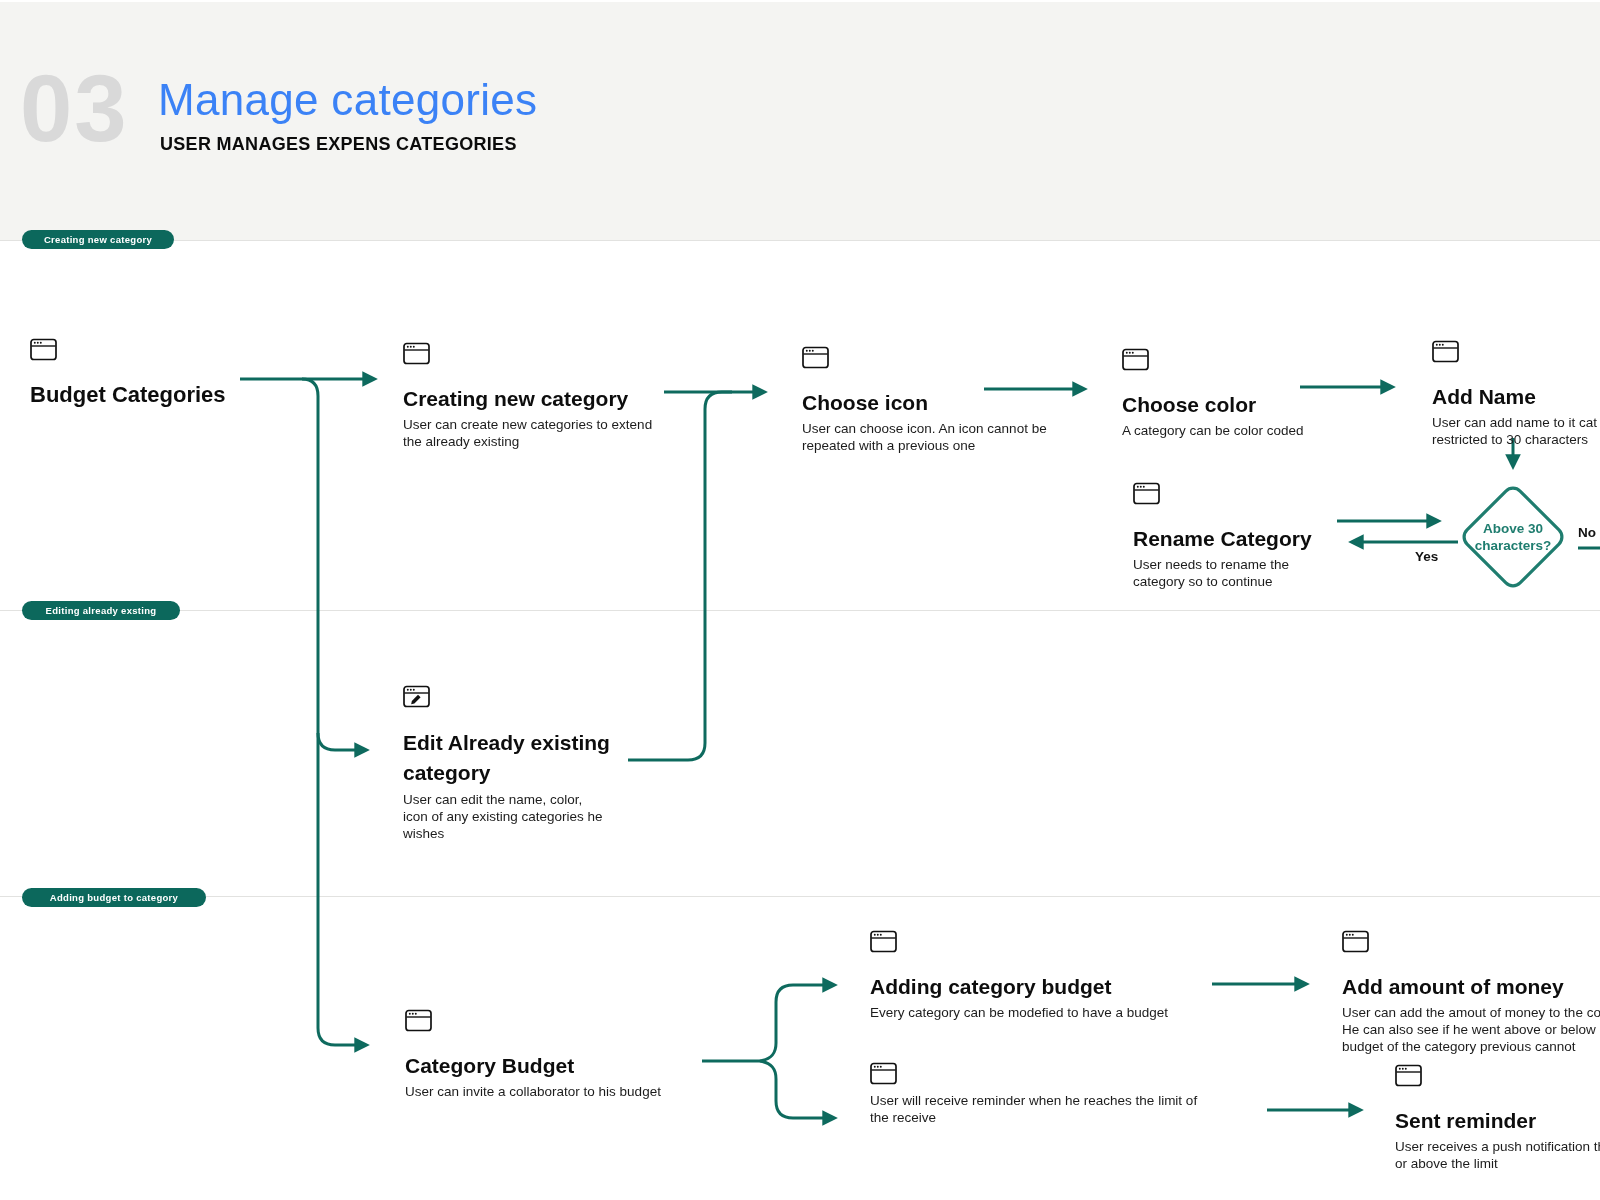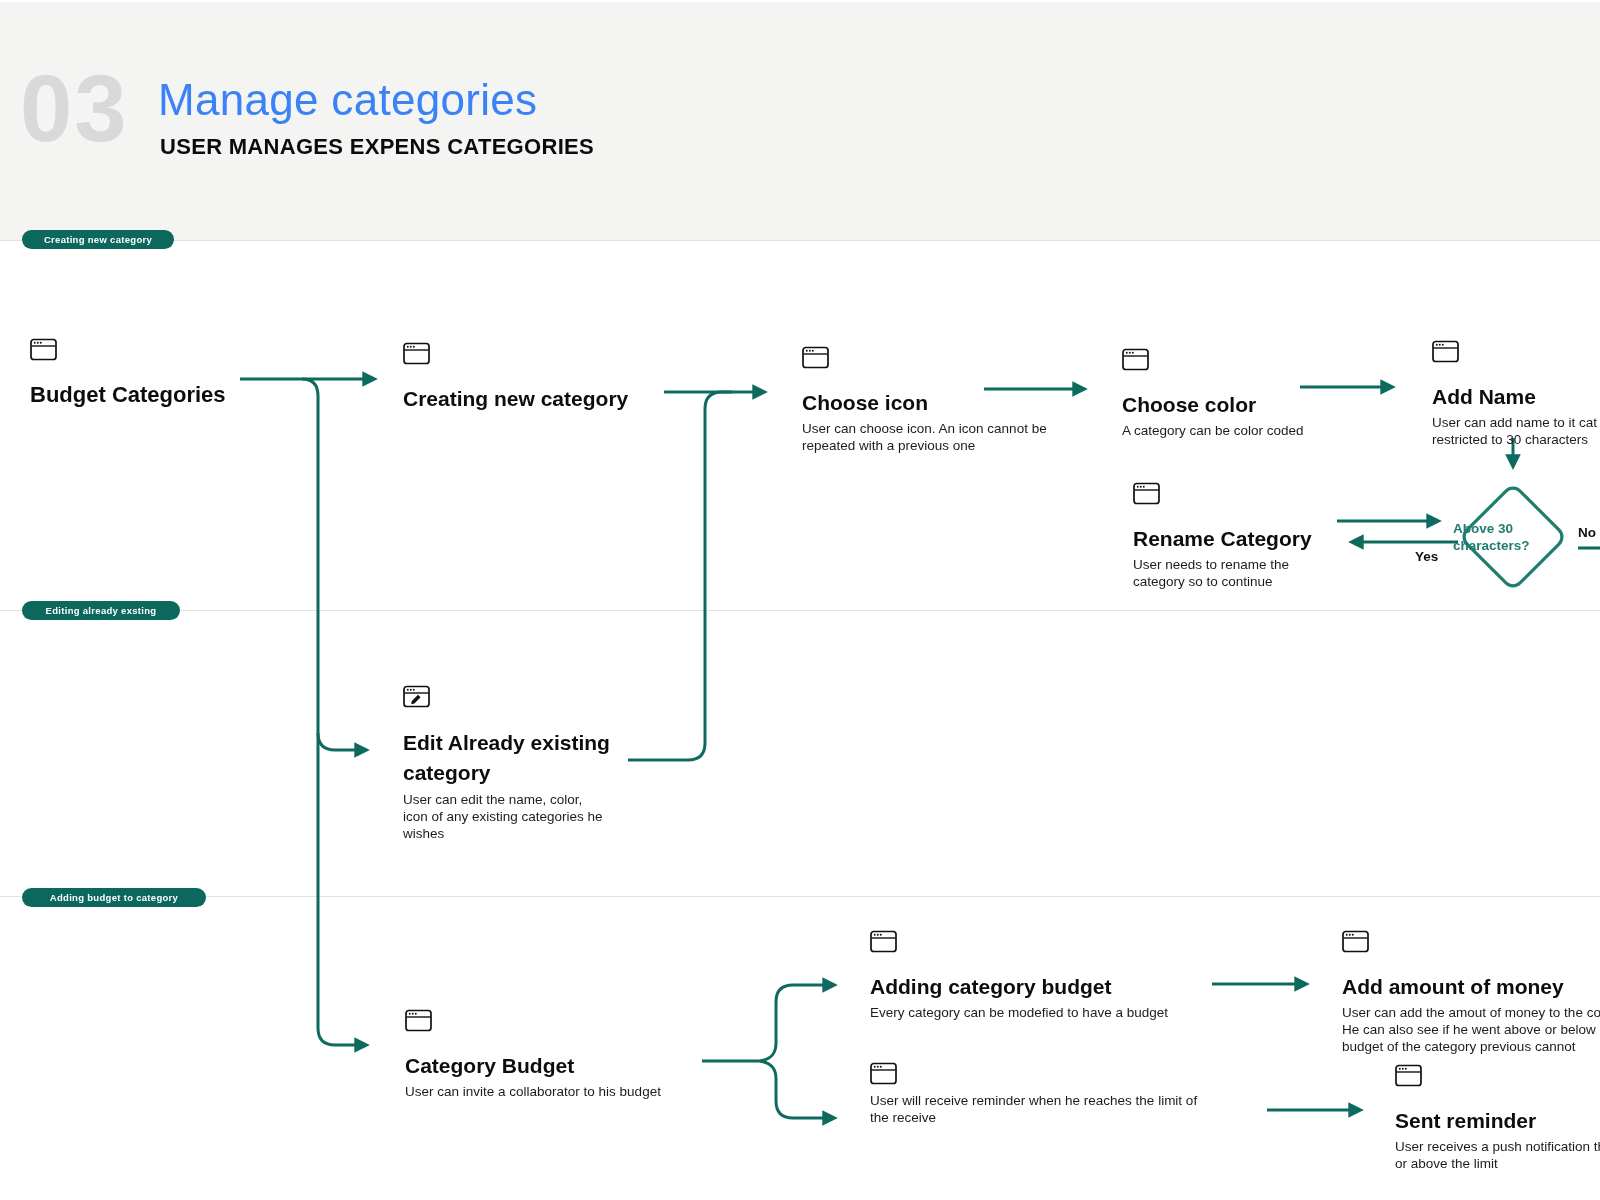--- a/index.html
+++ b/index.html
@@ -2,37 +2,37 @@
 <html><head>
 <meta charset="utf-8">
 <style>
   html,body{margin:0;padding:0;width:1600px;height:1200px;overflow:hidden;background:#ffffff;
     font-family:"Liberation Sans",sans-serif;-webkit-font-smoothing:antialiased;}
   .canvas{position:absolute;left:0;top:2px;width:1600px;height:1200px;}
   
   .header-band{position:absolute;left:0;top:0;width:1600px;height:238px;background:#F4F4F2;border-bottom:1px solid #E2E2E0;}
   .big-num{position:absolute;left:20px;top:60px;font-size:94px;font-weight:bold;color:#D9D9D9;letter-spacing:2px;line-height:1;}
   .main-title{position:absolute;left:158px;top:76px;font-size:44px;font-weight:normal;color:#3b82f6;letter-spacing:.3px;line-height:1;}
-  .subtitle{position:absolute;left:160px;top:132px;font-size:22px;font-weight:bold;color:#0B0B0B;letter-spacing:.3px;text-align:center;}
+  .subtitle{position:absolute;left:160px;top:132px;font-size:18px;font-weight:bold;color:#0B0B0B;letter-spacing:.3px;text-align:center;}
   
   .sect-line{position:absolute;left:0;width:1600px;height:1px;background:#E2E2E0;}
   .pill{position:absolute;background:#0C685C;color:#fff;font-size:9.5px;font-weight:bold;letter-spacing:.3px;
     height:19px;line-height:19px;border-radius:10px;text-align:center;z-index:3;}
   
   svg.connectors{position:absolute;left:0;top:0;z-index:1;}
   .c{stroke:#0E6A5E;stroke-width:3;fill:none;}
   .diamond{stroke:#1F7D6F;stroke-width:3.2;fill:#ffffff;}
   
   .node{position:absolute;z-index:2;}
   .ic{display:block;margin-bottom:7px;}
   .ntitle{font-size:21px;font-weight:bold;color:#0D0D0D;line-height:28px;white-space:nowrap;margin-top:20px;}
   .ntitle.big{font-size:22px;}
   .ndesc{margin-top:3px;font-size:13.5px;color:#1C1C1C;line-height:17px;white-space:nowrap;}
   .dlabel{position:absolute;z-index:2;font-size:13.5px;font-weight:bold;color:#111;text-align:right;}
-  .dtext{position:absolute;z-index:2;width:120px;font-size:13.5px;font-weight:bold;
+  .dtext{position:absolute;z-index:2;width:120px;text-align:center;font-size:13.5px;font-weight:bold;
     color:#1F7D6F;line-height:17px;}
   .hidden-defs{position:absolute;width:0;height:0;overflow:hidden;}
 </style>
 </head>
 <body>
 
 <svg class="hidden-defs" aria-hidden="true">
   <defs>
     <symbol id="win" viewBox="0 0 27 23">
       <rect x="1" y="1.5" width="25" height="20" rx="2.8" fill="#ffffff" stroke="#111" stroke-width="1.7"></rect>
@@ -103,20 +103,24 @@
         <use href="#win"></use>
       </svg>
     <div class="ntitle big">Budget Categories</div>
   </div>
 
   <div class="node" style="left:403px;top:340px">
     <svg class="ic" width="27" height="23">
         <use href="#win"></use>
       </svg>
     <div class="ntitle">Creating new category</div>
+    <div class="ndesc">
+      <div>User can create new categories to extend</div>
+      <div>the already existing</div>
+    </div>
   </div>
 
   <div class="node" style="left:802px;top:344px">
     <svg class="ic" width="27" height="23">
         <use href="#win"></use>
       </svg>
     <div class="ntitle">Choose icon</div>
     <div class="ndesc">
       <div>User can choose icon. An icon cannot be</div>
       <div>repeated with a previous one</div>

